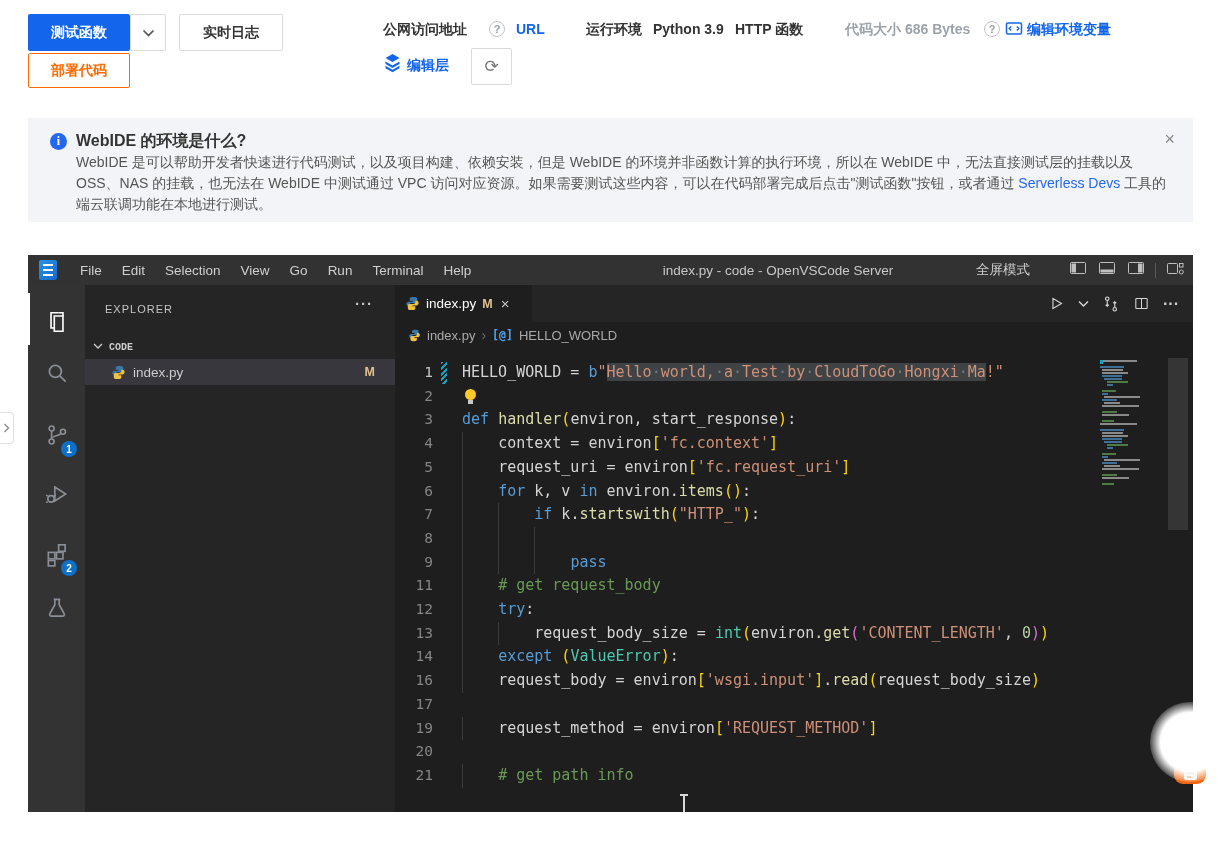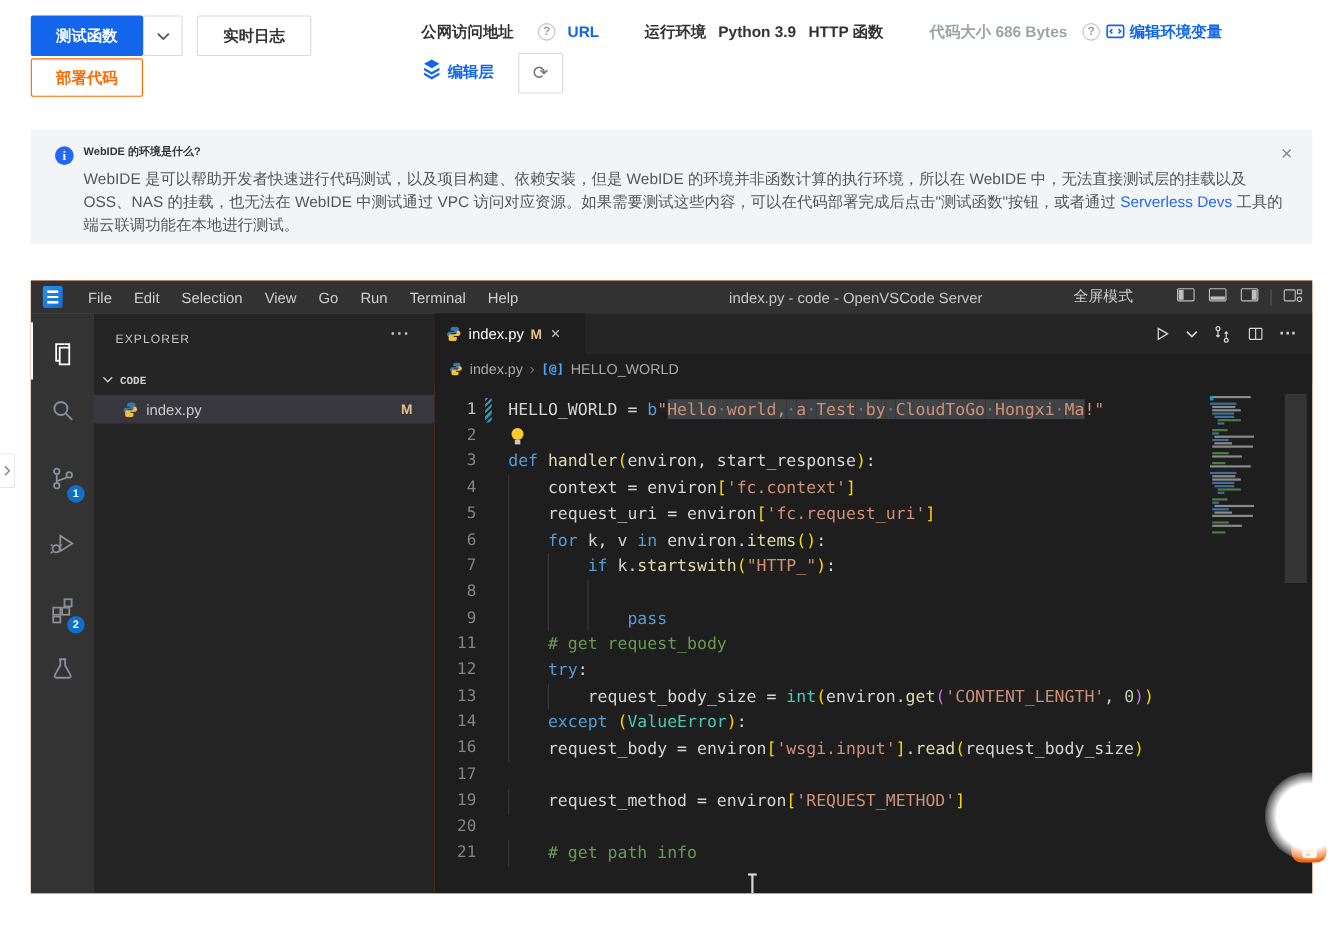--- a/index.html
+++ b/index.html
@@ -22,32 +22,32 @@
   .iconspot { position:absolute; }
   .btn-refresh { position:absolute; left:471px; top:48px; width:41px; height:37px; background:#fff;
     border:1px solid #d8dade; border-radius:2px; color:#777; font-size:17px;
     display:flex; align-items:center; justify-content:center; cursor:pointer; }
 
   
   .banner { position:absolute; left:28px; top:118px; width:1165px; height:104px; background:#f3f4f7; }
   .banner-icon { position:absolute; left:22px; top:15px; width:17px; height:17px; background:#2468f2;
     border-radius:50%; color:#fff; font-size:12px; font-weight:700; text-align:center; line-height:17px;
     font-family:"Liberation Serif",serif; }
-  .banner-title { position:absolute; left:48px; top:13px; font-size:10px; font-weight:700; color:#333; }
+  .banner-title { position:absolute; left:48px; top:13px; font-size:16px; font-weight:700; color:#333; }
   .banner-body { position:absolute; left:48px; top:34px; width:1098px; font-size:14px; line-height:21px; color:#555; }
   .banner-body a { color:#2468f2; text-decoration:none; }
   .banner-close { position:absolute; right:18px; top:11px; font-size:18px; color:#888; cursor:pointer; }
 
   
   .edge-expander { position:absolute; left:0; top:412px; width:14px; height:32px; background:#fff;
     border:1px solid #e0e0e0; border-left:none; border-radius:0 4px 4px 0;
     display:flex; align-items:center; justify-content:center; cursor:pointer; }
 
   
-  .vswindow { position:absolute; left:28px; top:255px; width:1165px; height:601px; background:#c2410c; overflow:hidden; }
+  .vswindow { position:absolute; left:28px; top:255px; width:1165px; height:601px; background:#fca5a5; overflow:hidden; }
   .titlebar { position:absolute; left:0; top:0; width:100%; height:30px; background:#323233; }
   .vslogo { position:absolute; left:11px; top:5px; width:18px; height:20px; border-radius:2px;
     background:linear-gradient(135deg,#2a93e8,#1669c9); }
   .vslogo::after { content:""; position:absolute; left:4px; top:4px; right:4px; bottom:4px;
     background:repeating-linear-gradient(180deg,#fff 0 2px,rgba(255,255,255,0) 2px 5px); }
   .menubar { position:absolute; left:42px; top:0; height:30px; display:flex; align-items:center; }
   .menubar span { padding:0 10px; font-size:13.5px; color:#cfcfcf; cursor:pointer; }
   .win-title { position:absolute; left:480px; width:540px; top:0; height:30px; display:flex;
     align-items:center; justify-content:center; color:#c8c8c8; font-size:13.5px; }
   .fullscreen { position:absolute; left:948px; top:0; height:30px; display:flex; align-items:center;

